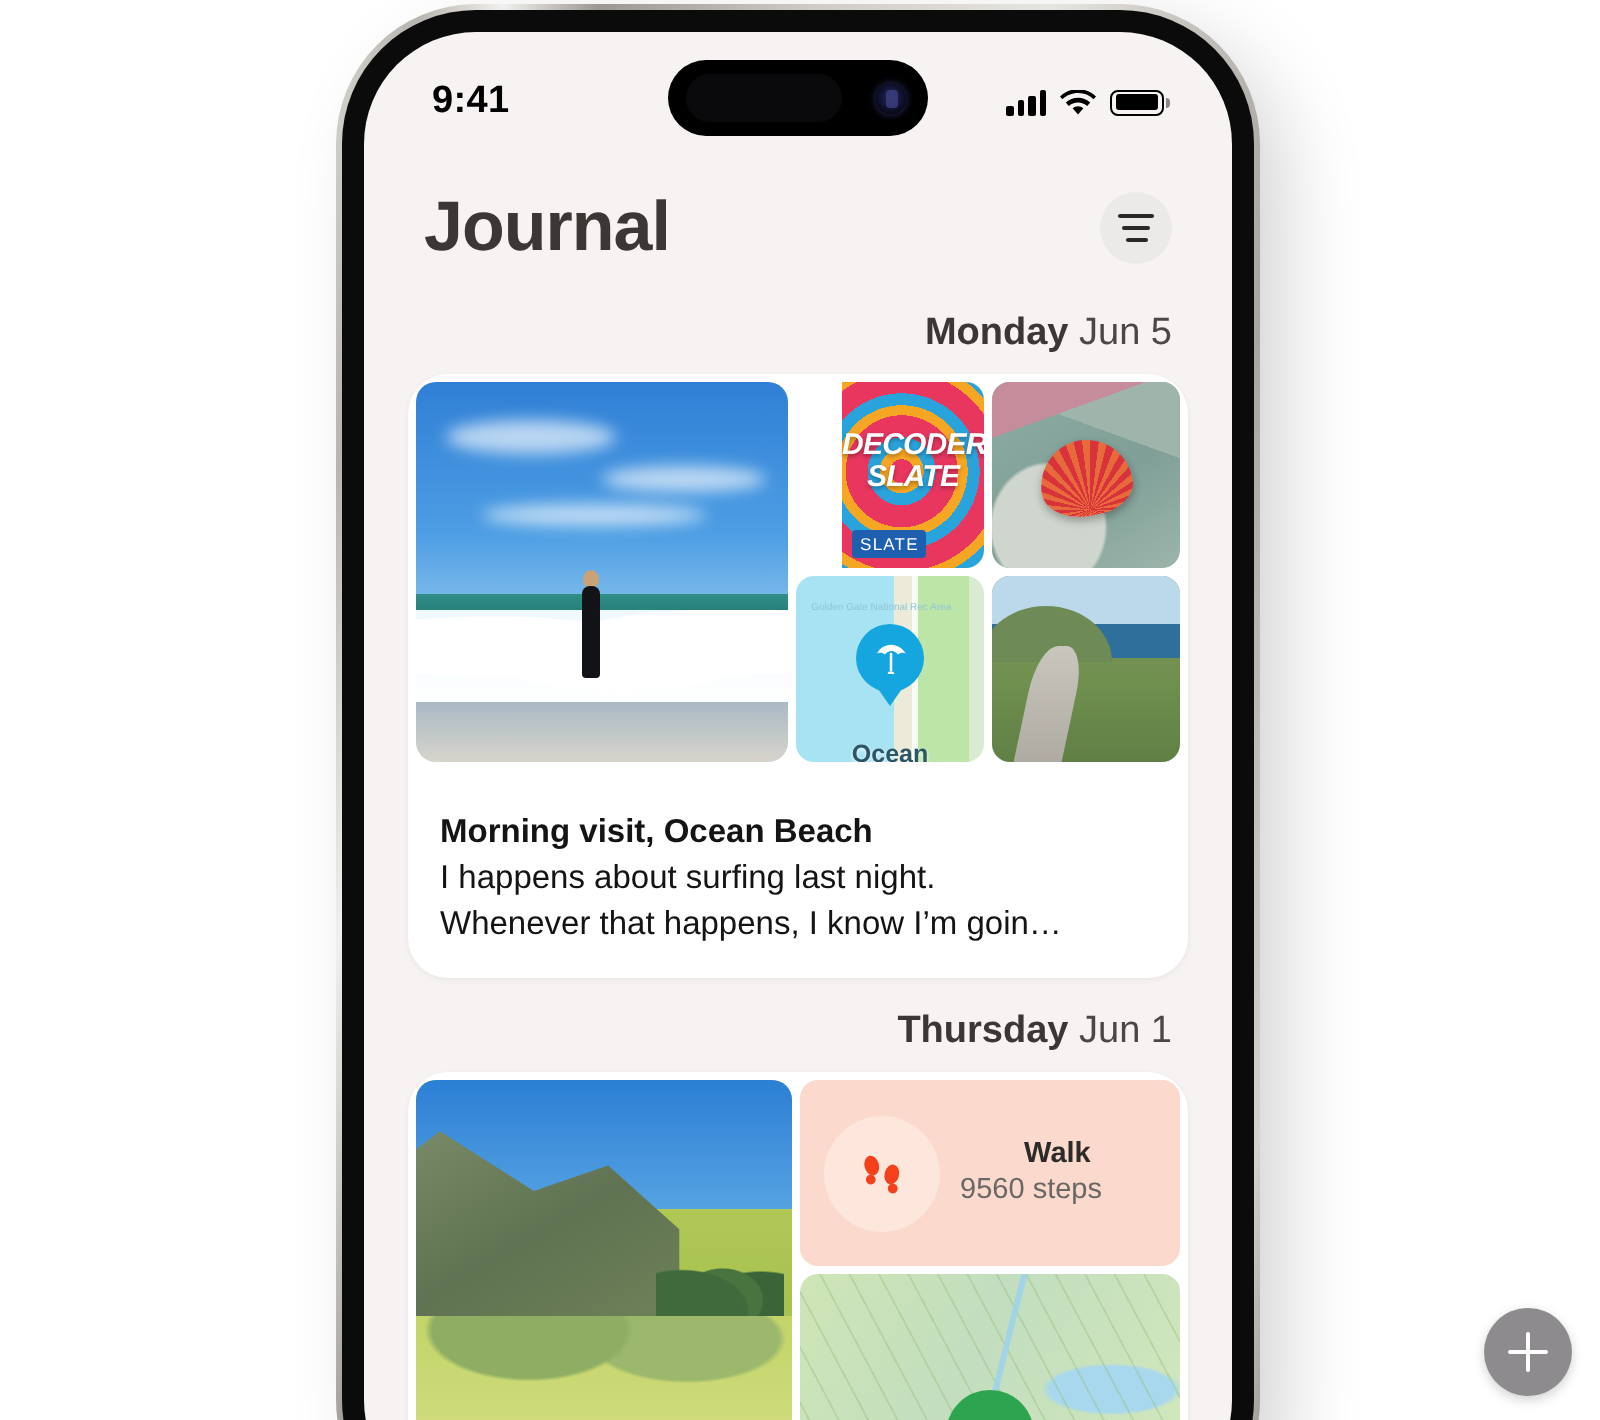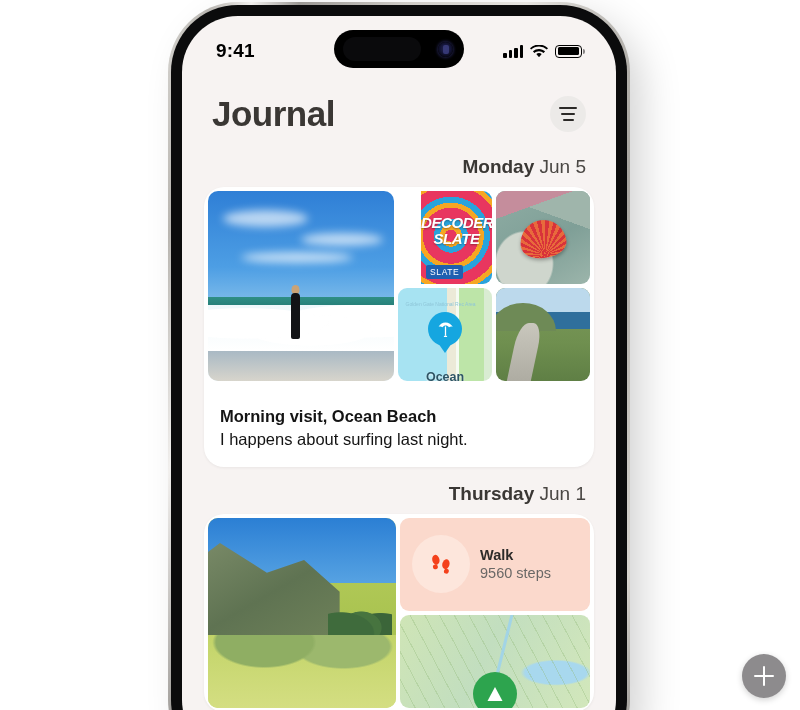--- a/index.html
+++ b/index.html
@@ -319,21 +319,21 @@
   .walk-tile {
     position:relative; background:#fbd9cc; border-radius:9px;
     display:flex; align-items:center; gap:10px; padding:0 12px;
     overflow:hidden;
   }
   .walk-circle {
     flex:0 0 auto; width:58px; height:58px; border-radius:50%;
     background:#fde6dc; display:flex; align-items:center; justify-content:center;
   }
   .walk-circle svg { width:28px; height:28px; }
-  .walk-label { font-size:14.5px; font-weight:700; color:#2d2b29; line-height:1.25; }
+  .walk-label { font-size:14.5px; font-weight:700; color:#2d2b29; line-height:1.25;margin-left:32px; }
   .walk-value { font-size:14.5px; font-weight:400; color:#6a6866; line-height:1.3; }
 
   
   .art-greenmap {
     position:absolute; inset:0;
     background:
       radial-gradient(ellipse at 82% 62%, #a8d8ee 0 14%, transparent 16%),
       linear-gradient(115deg,#cfe5b6 0%, #c2debf 45%, #d2e7bb 100%);
   }
   .art-greenmap .river {
@@ -480,20 +480,21 @@
                 <div class="art-road">
                   <div class="hill"></div>
                   <div class="lane"></div>
                 </div>
               </div>
             </div>
 
             <div class="entry-text">
               <div class="entry-title">Morning visit, Ocean Beach</div>
               <div class="entry-body">I happens about surfing last night.</div>
+              <div class="entry-body">Whenever that happens, I know I’m goin…</div>
             </div>
           </div>
 
           <div class="day-head">
             <span class="dow">Thursday</span>
             <span class="date">Jun 1</span>
           </div>
 
           <div class="entry-card">
             <div class="media-grid" style="grid-template-columns:1.98fr 2fr;">

